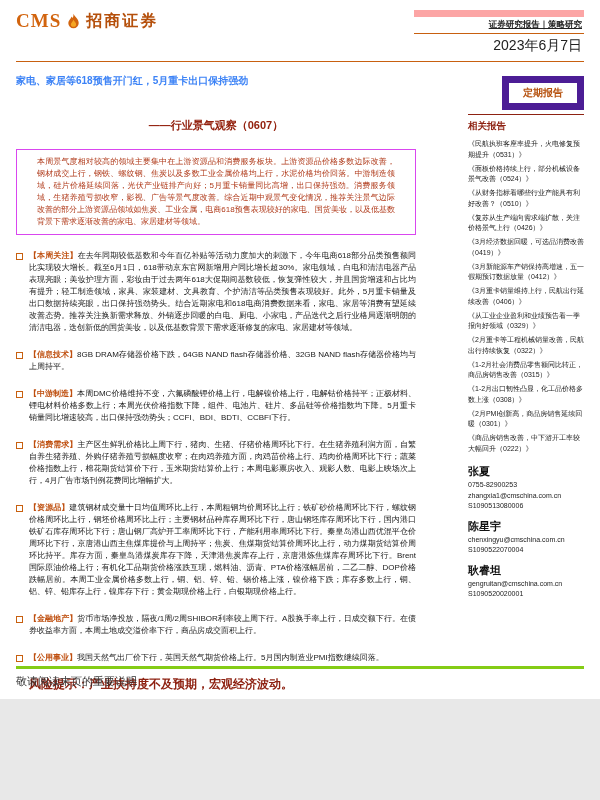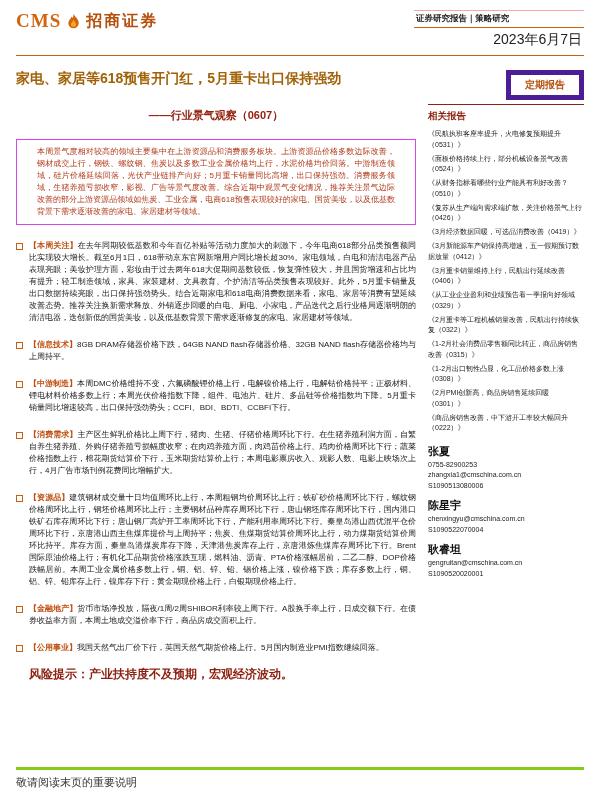--- a/index.html
+++ b/index.html
@@ -1,47 +1,47 @@
 <!DOCTYPE html>
 <html><head>
 <meta charset="utf-8">
 <style>
   html,body{margin:0;padding:0;background:#e8e8e8;}
   .page{
-    position:relative;width:600px;height:800px;margin:0 auto;background:#ffffff;
+    position:relative;width:600px;height:699px;margin:0 auto;background:#ffffff;
     font-family:"Liberation Sans","DejaVu Sans",sans-serif;color:#1a1a1a;overflow:hidden;
   }
   
   .header{display:flex;justify-content:space-between;align-items:flex-start;padding:10px 16px 4px 16px;}
   .logo{display:flex;align-items:center;gap:4px;}
   .logo-cms{font-family:"Liberation Serif",serif;font-weight:bold;font-size:19px;color:#d2640e;letter-spacing:1px;}
   .flame{display:inline-flex;margin:0 2px;}
   .logo-cn{font-family:"Liberation Serif",serif;font-weight:bold;font-size:16px;color:#b5500c;letter-spacing:2px;}
   .header-right{width:170px;}
-  .report-type{font-size:8.5px;font-weight:bold;color:#222;
-    border-top:1px solid #fca5a5;border-bottom:1px solid #c8600f;padding:2px 2px;}
+  .report-type{font-size:8.5px;font-weight:bold;color:#222;text-align:right;
+    border-top:7px solid #fca5a5;border-bottom:1px solid #c8600f;padding:2px 2px;text-decoration:underline;}
   .report-date{font-size:14px;color:#222;text-align:right;padding:3px 2px 0 0;}
   .header-rule{height:1px;background:#c8600f;margin:2px 16px 0 16px;}
   
   .title-row{display:flex;justify-content:space-between;align-items:flex-start;padding:12px 16px 0 16px;}
-  .main-title{margin:0;width:400px;font-size:14px;line-height:1.45;font-weight:bold;color:#a16207;}
+  .main-title{margin:0;width:400px;font-size:10px;line-height:1.45;font-weight:bold;color:#3b82f6;}
   .badge-wrap{width:160px;display:flex;justify-content:flex-end;padding-top:2px;}
-  .badge{border:5px solid #4c1d95;color:#b5500c;font-weight:bold;font-size:10px;padding:3px 14px;background:#fff;}
+  .badge{border:7px solid #4c1d95;color:#b5500c;font-weight:bold;font-size:10px;padding:3px 14px;background:#fff;}
   
   .columns{display:flex;gap:12px;padding:4px 16px 0 16px;}
   .main-col{width:400px;flex:0 0 400px;}
   .subtitle{text-align:center;font-size:11px;font-weight:bold;color:#93210e;margin:4px 0 16px 0;}
   .intro-box{border:1px solid #d946ef;padding:6px 20px;color:#b03a1a;font-size:8px;line-height:1.5;text-align:justify;}
   .section{position:relative;padding-left:13px;margin-top:15px;font-size:8px;line-height:1.5;text-align:justify;}
   .bullet{position:absolute;left:0;top:2.5px;width:5px;height:5px;border:1.3px solid #c8600f;background:#fff;display:inline-block;}
   .tag{font-weight:bold;color:#bf4f0f;}
   .sec-body{color:#1a1a1a;}
   .risk{margin-top:12px;padding-left:13px;font-size:12px;font-weight:600;color:#8e2212;}
   
-  .sidebar{flex:1;min-width:0;}
+  .sidebar{flex:1;min-width:0;margin-left:40px;}
   .related-title{font-size:9.5px;font-weight:bold;color:#8e2212;border-top:1.3px solid #8e2212;padding-top:5px;margin-bottom:6px;}
   .report-list{list-style:none;margin:0;padding:0;}
   .report-list li{font-size:7px;line-height:1.5;color:#222;margin-bottom:3.5px;}
   .authors{margin-top:10px;}
   .author{margin-bottom:7px;}
   .author-name{font-size:11px;font-weight:bold;color:#111;margin-bottom:1px;}
   .author-line{font-size:7px;line-height:1.5;color:#222;word-break:break-all;}
   
   .footer{position:absolute;left:16px;right:16px;bottom:10px;border-top:3px solid #84cc16;padding-top:5px;
     font-size:11px;color:#333;}

